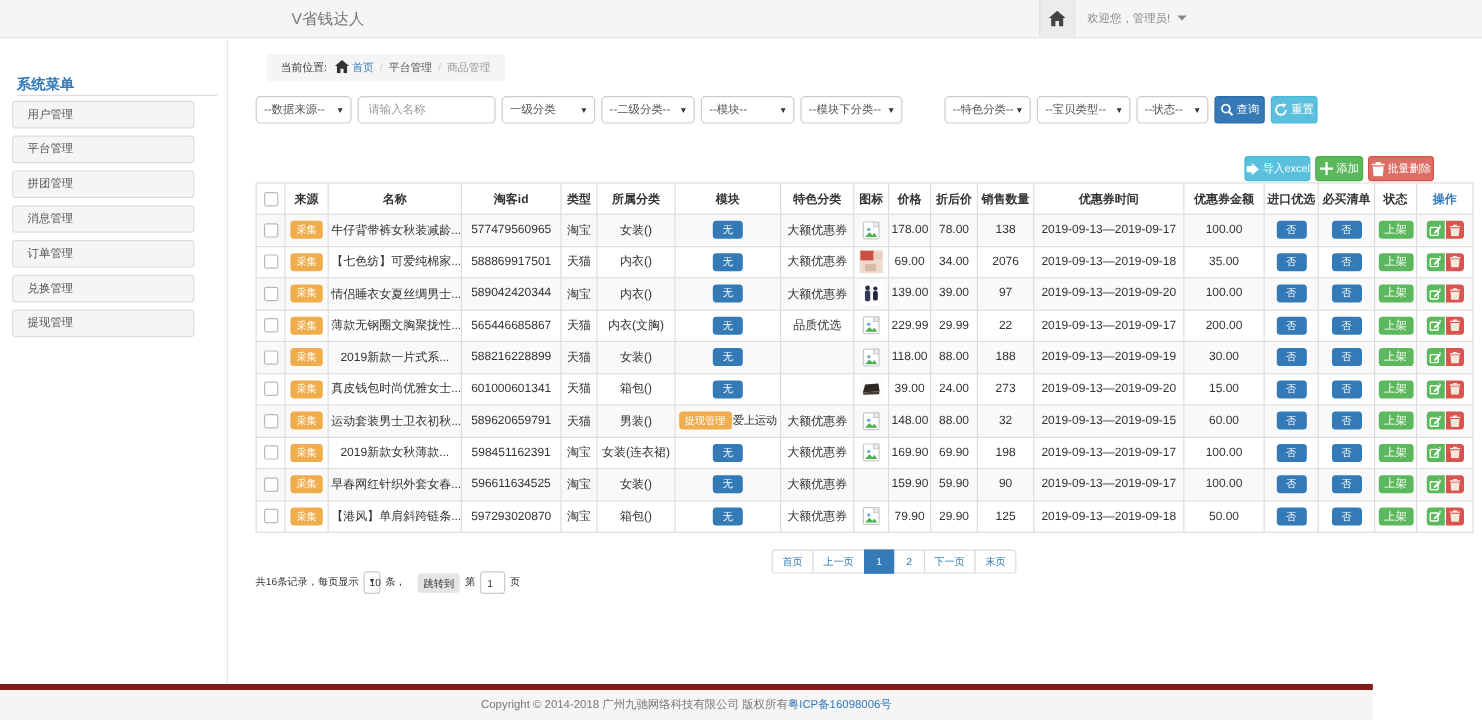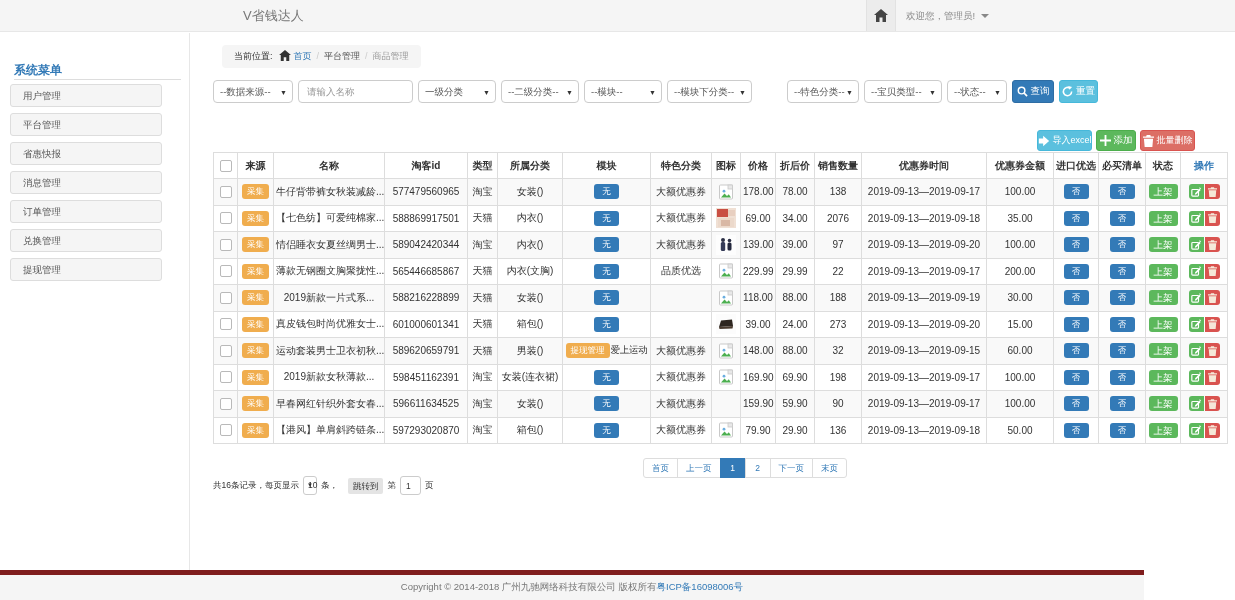--- a/index.html
+++ b/index.html
@@ -144,21 +144,21 @@
   <div class="welcome">
     <span>欢迎您，管理员!</span><span class="caret"></span>
   </div>
 </div>
 
 <div class="sidebar">
   <div class="side-title">系统菜单</div>
   <div class="menu" id="menu">
       <div class="menu-panel">用户管理</div>
       <div class="menu-panel">平台管理</div>
-      <div class="menu-panel">省惠快报</div>
+      <div class="menu-panel">拼团管理</div>
       <div class="menu-panel">消息管理</div>
       <div class="menu-panel">订单管理</div>
       <div class="menu-panel">兑换管理</div>
       <div class="menu-panel">提现管理</div>
     </div>
 </div>
 
 <div class="main">
 
   <div class="breadcrumb">
@@ -616,21 +616,21 @@
           <td><span class="badge badge-blue">无</span></td>
           <td>大额优惠券</td>
           <td class="icon-cell"><span><svg width="16" height="16" viewBox="0 0 16 16">
                 <rect x="1.5" y="1" width="13" height="14" rx="1" fill="#fff" stroke="#c9c9c9"></rect>
                 <rect x="10" y="1" width="4.5" height="4" fill="#e8e8e8" stroke="#c9c9c9" stroke-width="0.8"></rect>
                 <circle cx="6" cy="7.2" r="1.4" fill="#6aaee0"></circle>
                 <path d="M3 13.5 L6.5 9.5 L9 12 L10.8 10.2 L13 13.5 Z" fill="#4caf50"></path>
               </svg></span></td>
           <td>79.90</td>
           <td>29.90</td>
-          <td>136</td>
+          <td>125</td>
           <td>2019-09-13—2019-09-18</td>
           <td>50.00</td>
           <td><span class="badge badge-blue">否</span></td>
           <td><span class="badge badge-blue">否</span></td>
           <td><span class="status-btn">上架</span></td>
           <td><span class="opbtns">
               <span class="op-edit">
                 <svg width="10" height="10" viewBox="0 0 12 12">
                   <rect x="1" y="3" width="8" height="8" rx="1" fill="none" stroke="#fff" stroke-width="1.4"></rect>
                   <path d="M5 7.5 L10.2 2.2 L11.6 3.6 L6.5 8.8 L4.6 9.2 Z" fill="#fff"></path>

